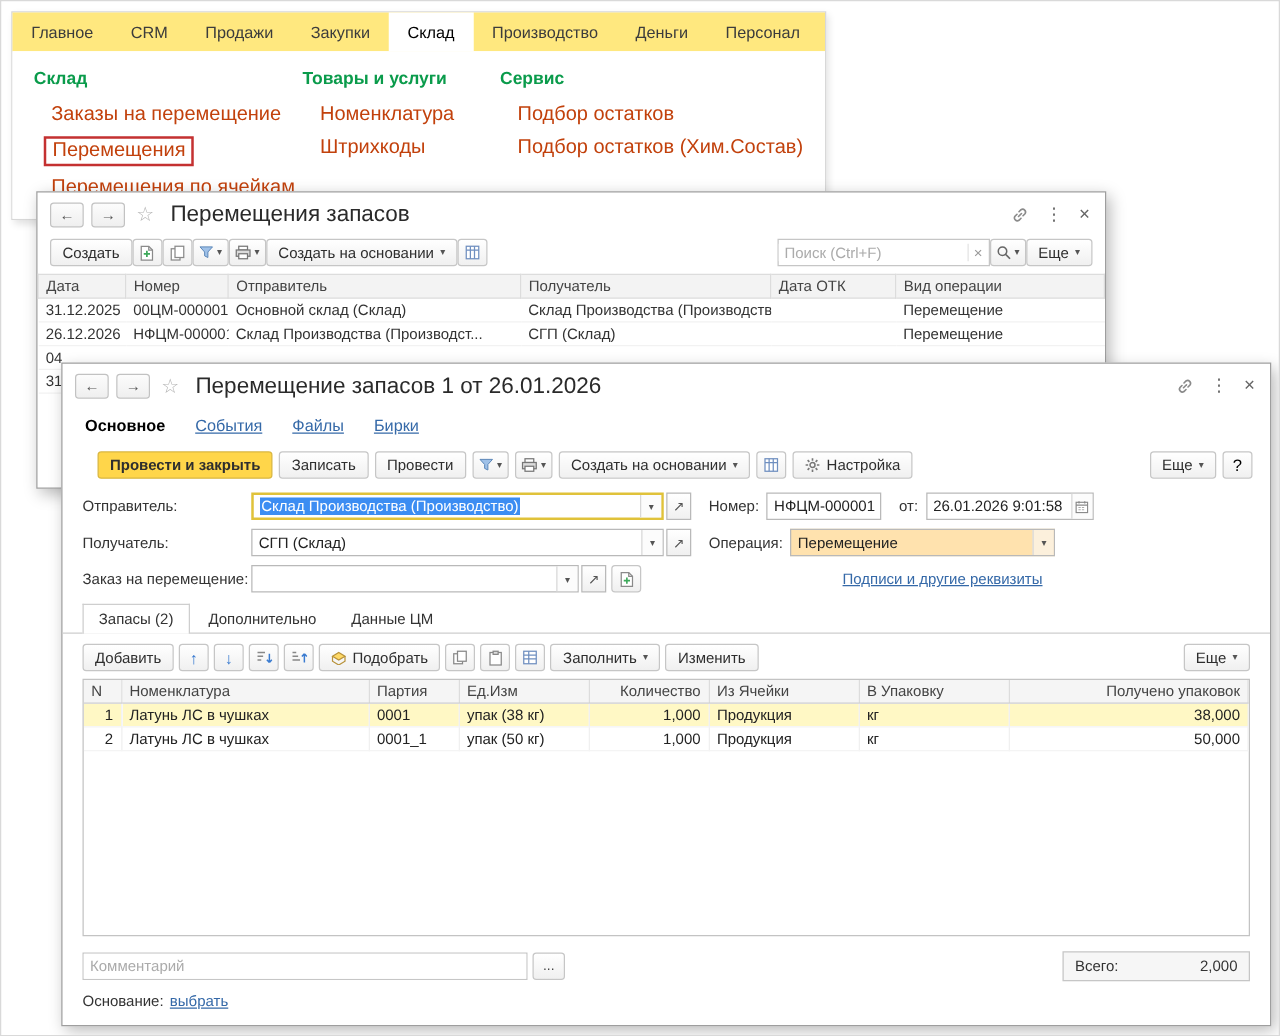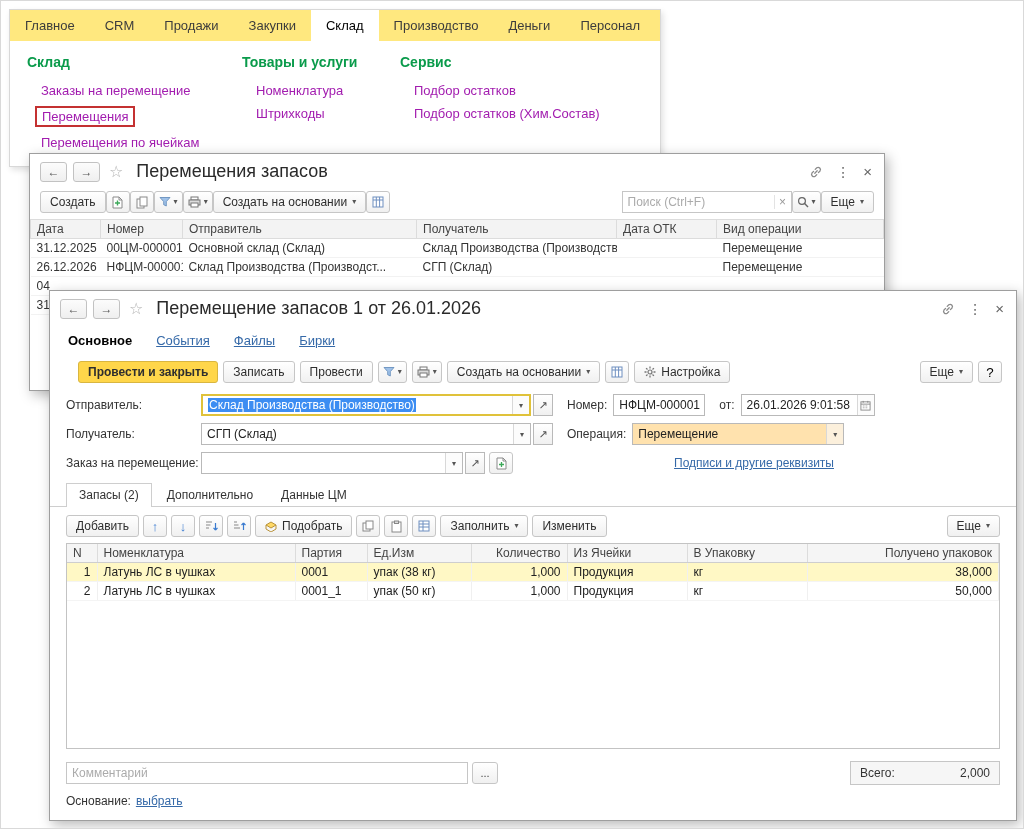--- a/index.html
+++ b/index.html
@@ -14,21 +14,21 @@
   
   .menu-wrap{position:absolute;left:8px;top:8px;width:652px;z-index:1;background:#fff;border:1px solid #d8d8d8;box-shadow:2px 3px 6px rgba(0,0,0,.12);}
   .menubar{display:flex;background:var(--accent-yellow,#ffe87f);}
   .mtab{padding:8px 15px;font-size:13px;color:#3c3c3c;white-space:nowrap;cursor:default;}
   .mtab.active{background:#fff;color:#000;}
   .menu-panel{display:flex;padding:13px 0 12px 0;background:#fff;}
   .mcol1{width:232px;padding-left:17px;}
   .mcol2{width:158px;}
   .mcol3{flex:1;}
   .mhead{color:var(--green-header,#0a9b4b);font-size:14px;font-weight:bold;margin-bottom:9px;}
-  .mitem{font-size:13px;color:#a21caf;padding:4px 0 4px 14px;white-space:nowrap;}
+  .mitem{font-size:16px;color:#c2410c;padding:4px 0 4px 14px;white-space:nowrap;}
   .redbox{border:2px solid var(--red-highlight,#c43131);padding:1px 5px;margin-left:-6px;display:inline-block;}
 
   
   .win{position:absolute;background:#fff;border:1px solid #9e9e9e;box-shadow:3px 4px 12px rgba(0,0,0,.28);}
   .win1{left:28px;top:152px;width:856px;height:238px;z-index:2;overflow:hidden;}
   .win2{left:48px;top:289px;width:968px;height:531px;z-index:3;display:flex;flex-direction:column;overflow:hidden;}
 
   .titlebar{display:flex;align-items:center;gap:6px;padding:7px 12px 4px 10px;}
   .navbtn{width:27px;height:20px;border:1px solid #c2c2c2;border-radius:3px;background:linear-gradient(#fcfcfc,#efefef);display:flex;align-items:center;justify-content:center;font-size:12px;color:#555;}
   .star{color:#b5b5b5;font-size:16px;margin:0 3px;}
@@ -80,21 +80,21 @@
 
   .itoolbar{display:flex;align-items:center;gap:4px;padding:8px 16px 6px 16px;}
   .itablewrap{margin:0 16px;border:1px solid #c3c3c3;height:206px;overflow:hidden;background:#fff;}
   .itable{width:100%;font-size:12px;}
   .itable th{background:#f5f5f5;border-right:1px solid #dcdcdc;border-bottom:1px solid #cecece;padding:2px 6px;font-weight:normal;color:#444;text-align:left;height:17px;white-space:nowrap;overflow:hidden;}
   .itable td{padding:2px 6px;border-right:1px solid #f0f0f0;border-bottom:1px solid #f4f4f4;color:#222;white-space:nowrap;overflow:hidden;height:15px;}
   .itable .num{text-align:right;}
   .itable tr.hl{background:var(--row-highlight,#fff8c5);}
 
   .dfooter{display:flex;align-items:center;gap:4px;padding:12px 16px 0 16px;}
-  .commentwrap{width:402px;display:flex;border:1px solid #c6c6c6;height:22px;background:#fff;}
+  .commentwrap{width:356px;display:flex;border:1px solid #c6c6c6;height:22px;background:#fff;}
   .commentwrap input{flex:1;border:none;outline:none;font-size:12px;padding:0 5px;color:#333;font-family:inherit;}
   .commentwrap input::placeholder{color:#ababab;}
   .dotsbtn{width:26px;height:22px;border:1px solid #c6c6c6;border-radius:3px;background:linear-gradient(#fff,#f0f0f0);display:flex;align-items:center;justify-content:center;font-size:11px;color:#444;}
   .totalbox{margin-left:auto;width:150px;height:24px;border:1px solid #c6c6c6;background:#f6f6f6;display:flex;align-items:center;justify-content:space-between;padding:0 9px;font-size:12px;color:#333;}
   .basisrow{padding:9px 16px;font-size:12px;color:#333;display:flex;gap:5px;align-items:center;}
   svg{display:block;}
 </style>
 </head>
 <body>
 

